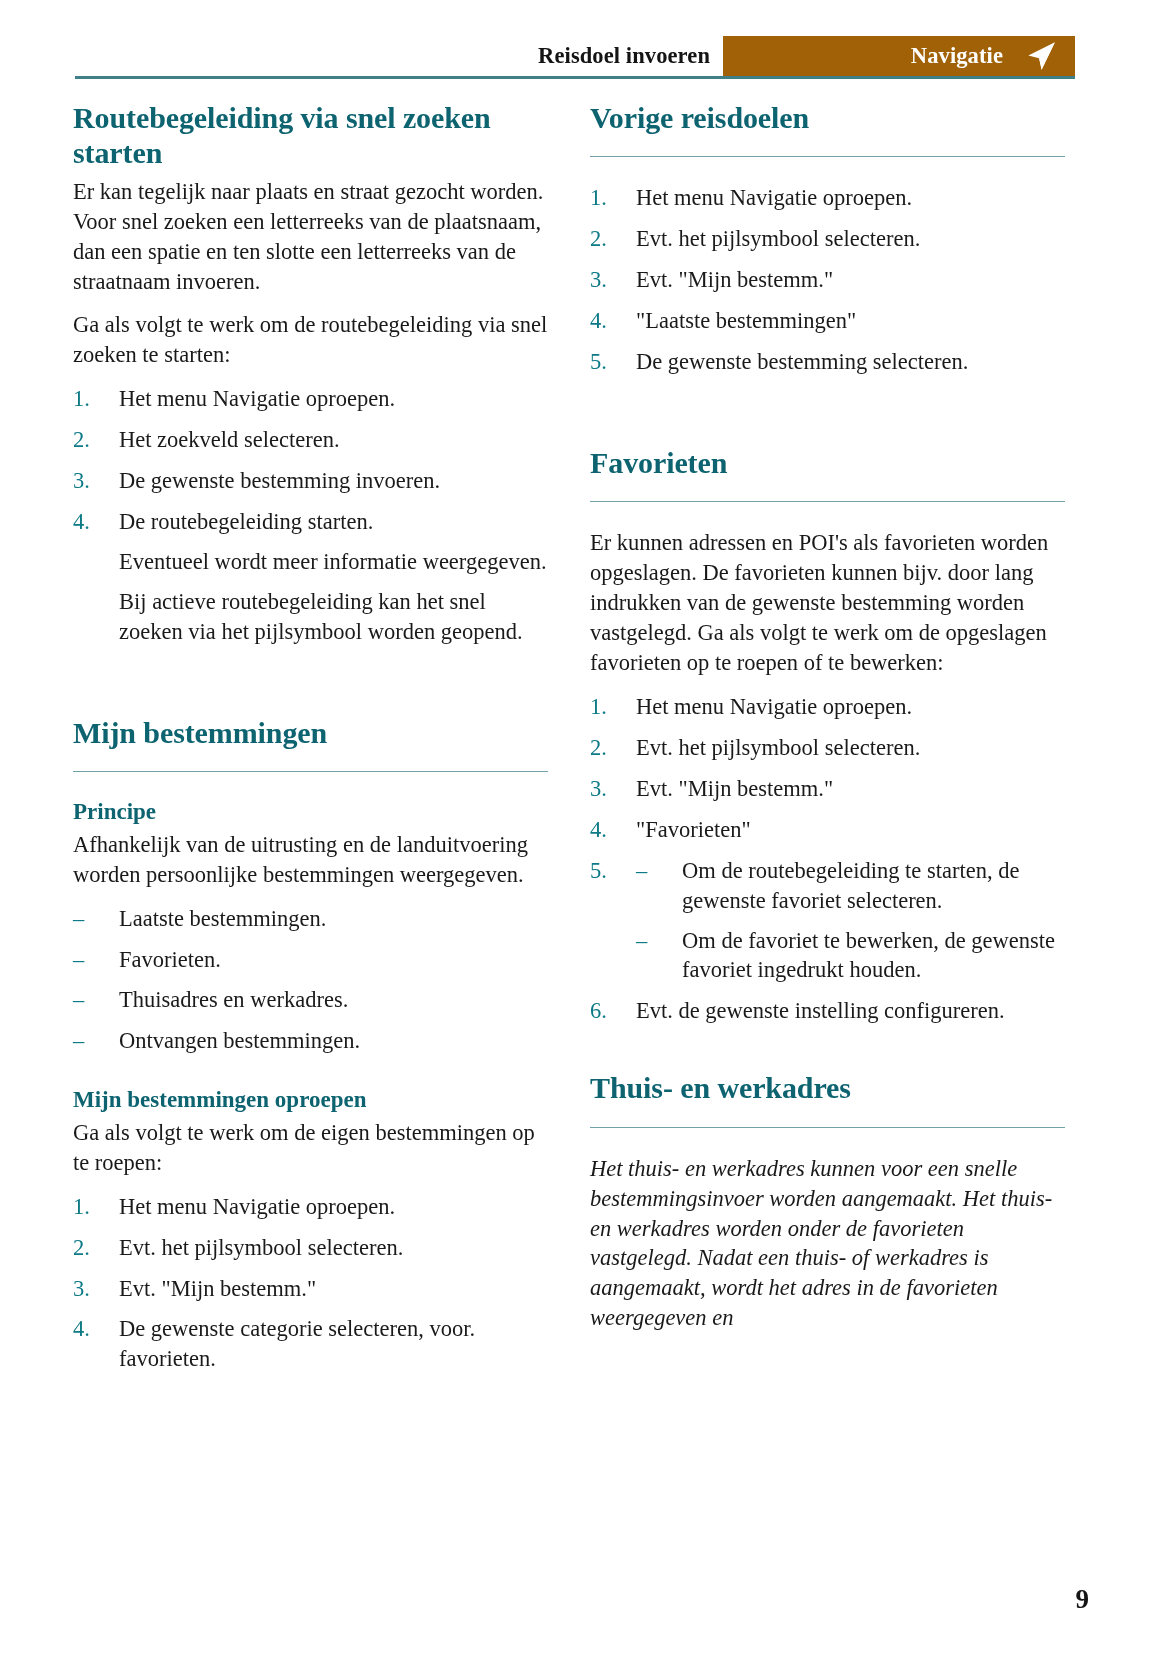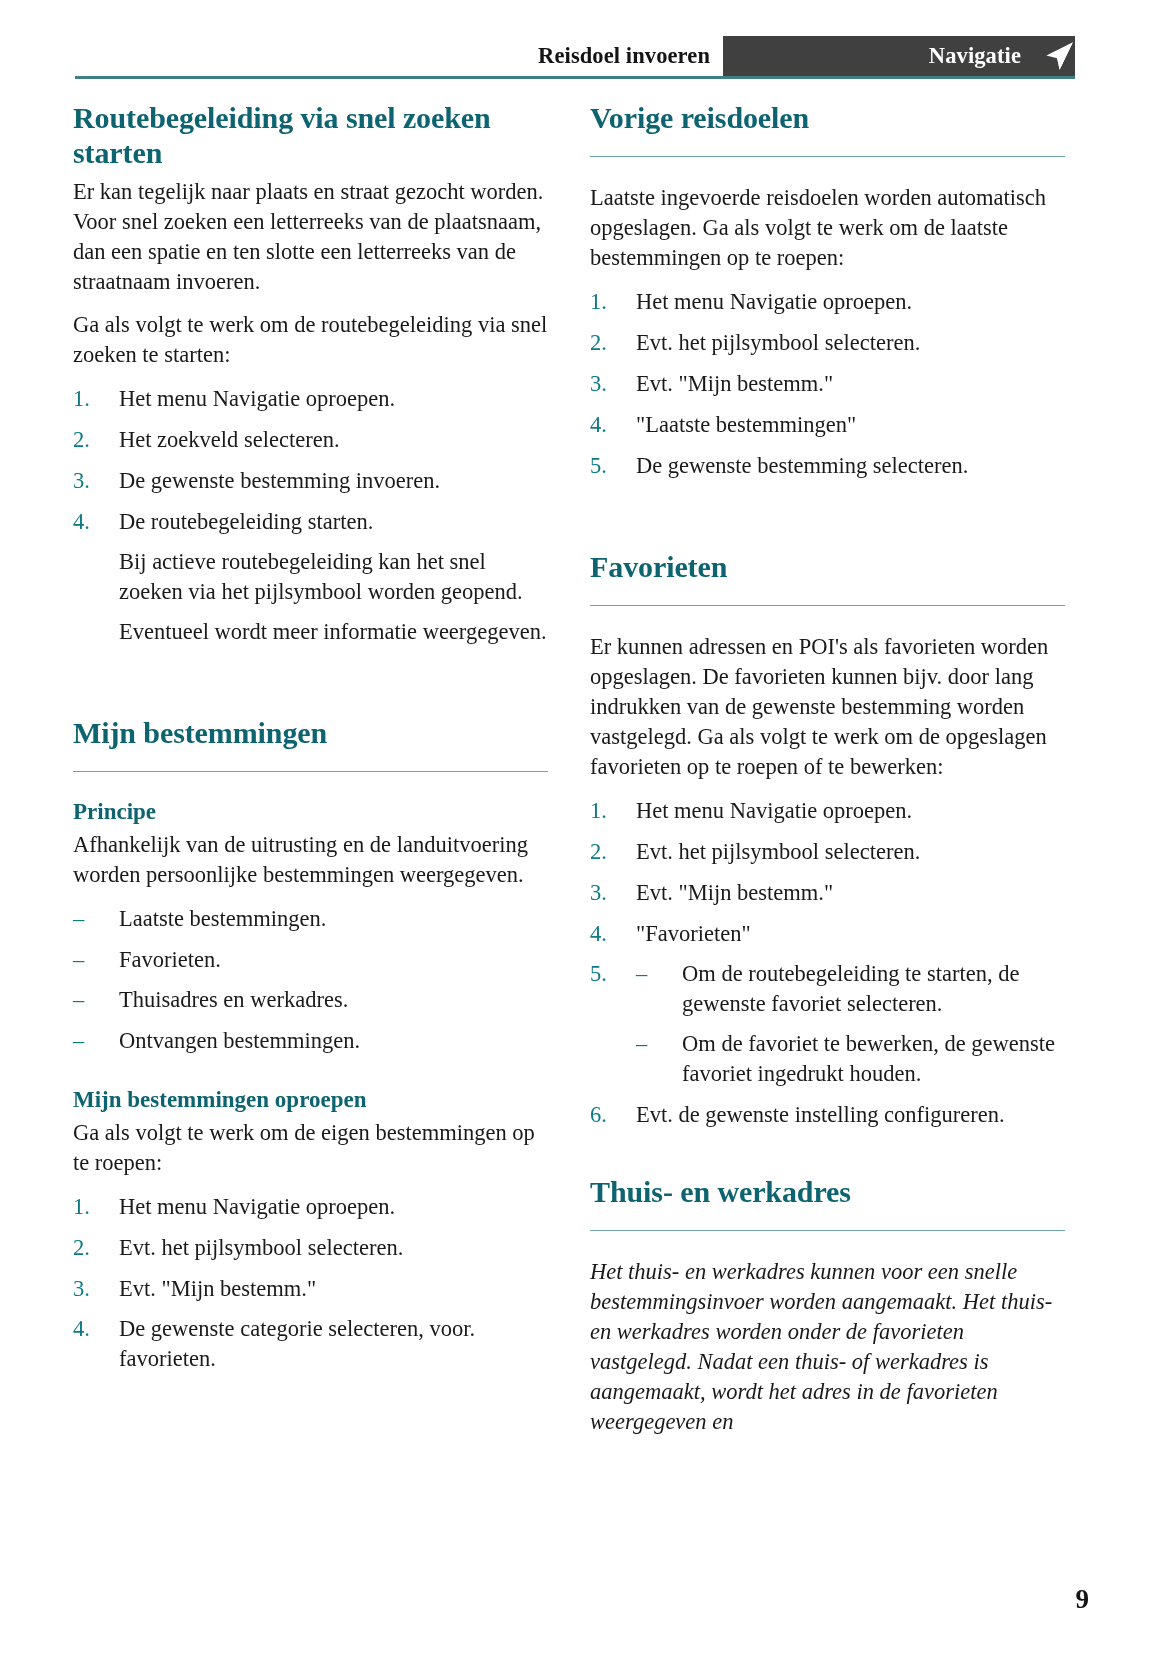--- a/index.html
+++ b/index.html
@@ -23,25 +23,26 @@
     left: 0;
     width: 1165px;
     height: 84px;
   }
   .header-band {
     position: absolute;
     left: 723px;
     top: 36px;
     width: 352px;
     height: 40px;
-    background: #404040;
+    background: #a16207;
     display: flex;
     align-items: center;
     justify-content: flex-end;
     box-sizing: border-box;
+    padding-right: 18px;
   }
   .header-section-title {
     position: absolute;
     left: 400px;
     top: 36px;
     width: 310px;
     height: 40px;
     display: flex;
     align-items: center;
     justify-content: flex-end;
@@ -239,22 +240,22 @@
         <span class="marker">2.</span>
         <span>Het zoekveld selecteren.</span>
       </li>
       <li>
         <span class="marker">3.</span>
         <span>De gewenste bestemming invoeren.</span>
       </li>
       <li>
         <span class="marker">4.</span>
         <span>De routebegeleiding starten.</span>
+        <span class="li-cont">Eventueel wordt meer informatie weergegeven.</span>
         <span class="li-cont">Bij actieve routebegeleiding kan het snel zoeken via het pijlsymbool worden geopend.</span>
-        <span class="li-cont">Eventueel wordt meer informatie weergegeven.</span>
       </li>
     </ol>
 
     <div class="spacer-lg"></div>
 
     <h1 class="sec-title ruled">Mijn bestemmingen</h1>
 
     <h2 class="sub-title">Principe</h2>
 
     <p class="body-text">Afhankelijk van de uitrusting en de landuitvoering worden persoonlijke bestemmingen weergegeven.</p>
@@ -302,21 +303,20 @@
         <span>De gewenste categorie selecteren, voor. favorieten.</span>
       </li>
     </ol>
 
   </div>
 
   <div class="col col-right">
 
     <h1 class="sec-title ruled">Vorige reisdoelen</h1>
 
-    <p class="body-text">Laatste ingevoerde reisdoelen worden automatisch opgeslagen. Ga als volgt te werk om de laatste bestemmingen op te roepen:</p>
 
     <ol class="num-list">
       <li>
         <span class="marker">1.</span>
         <span>Het menu Navigatie oproepen.</span>
       </li>
       <li>
         <span class="marker">2.</span>
         <span>Evt. het pijlsymbool selecteren.</span>
       </li>

